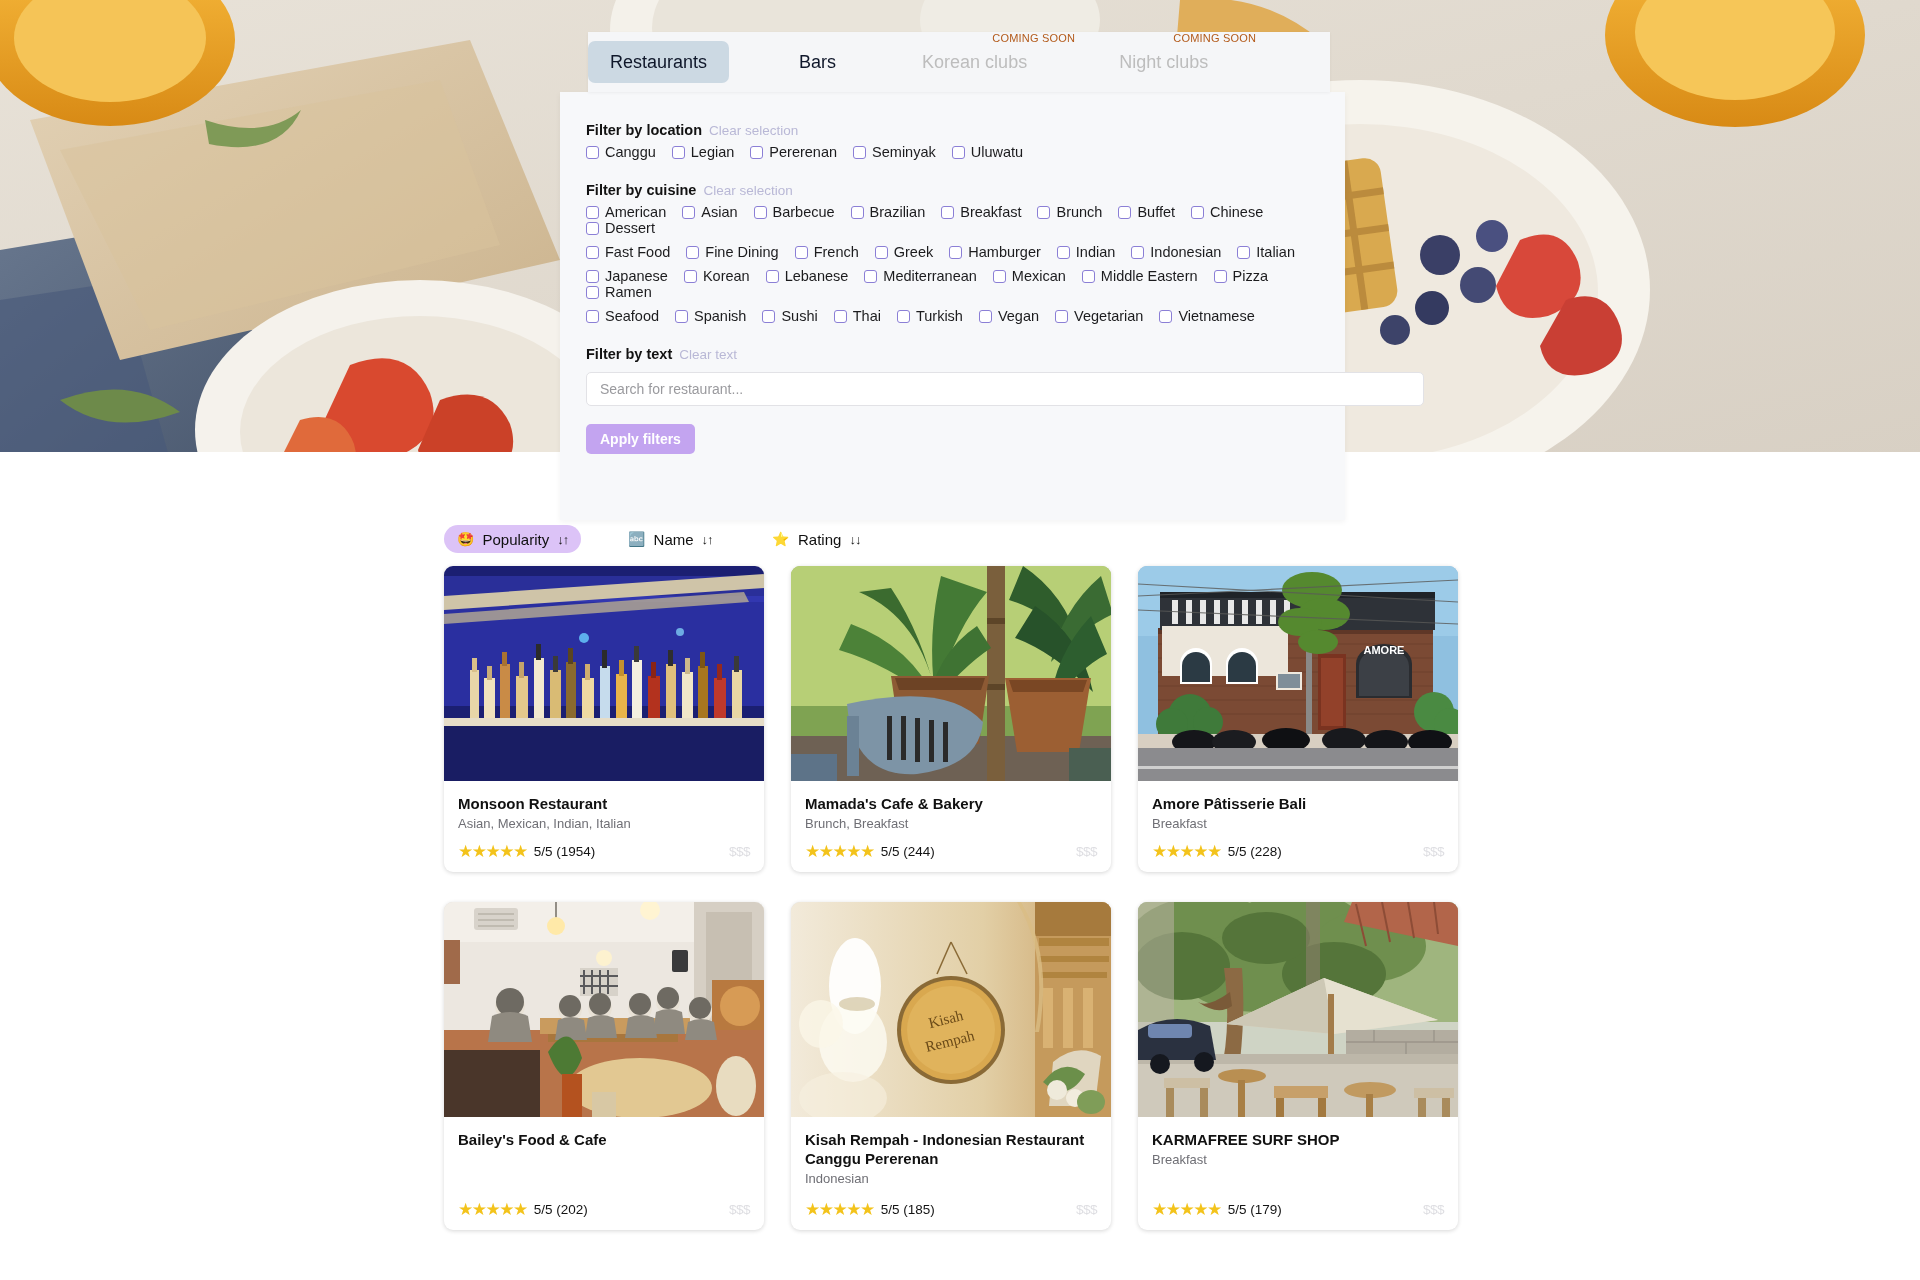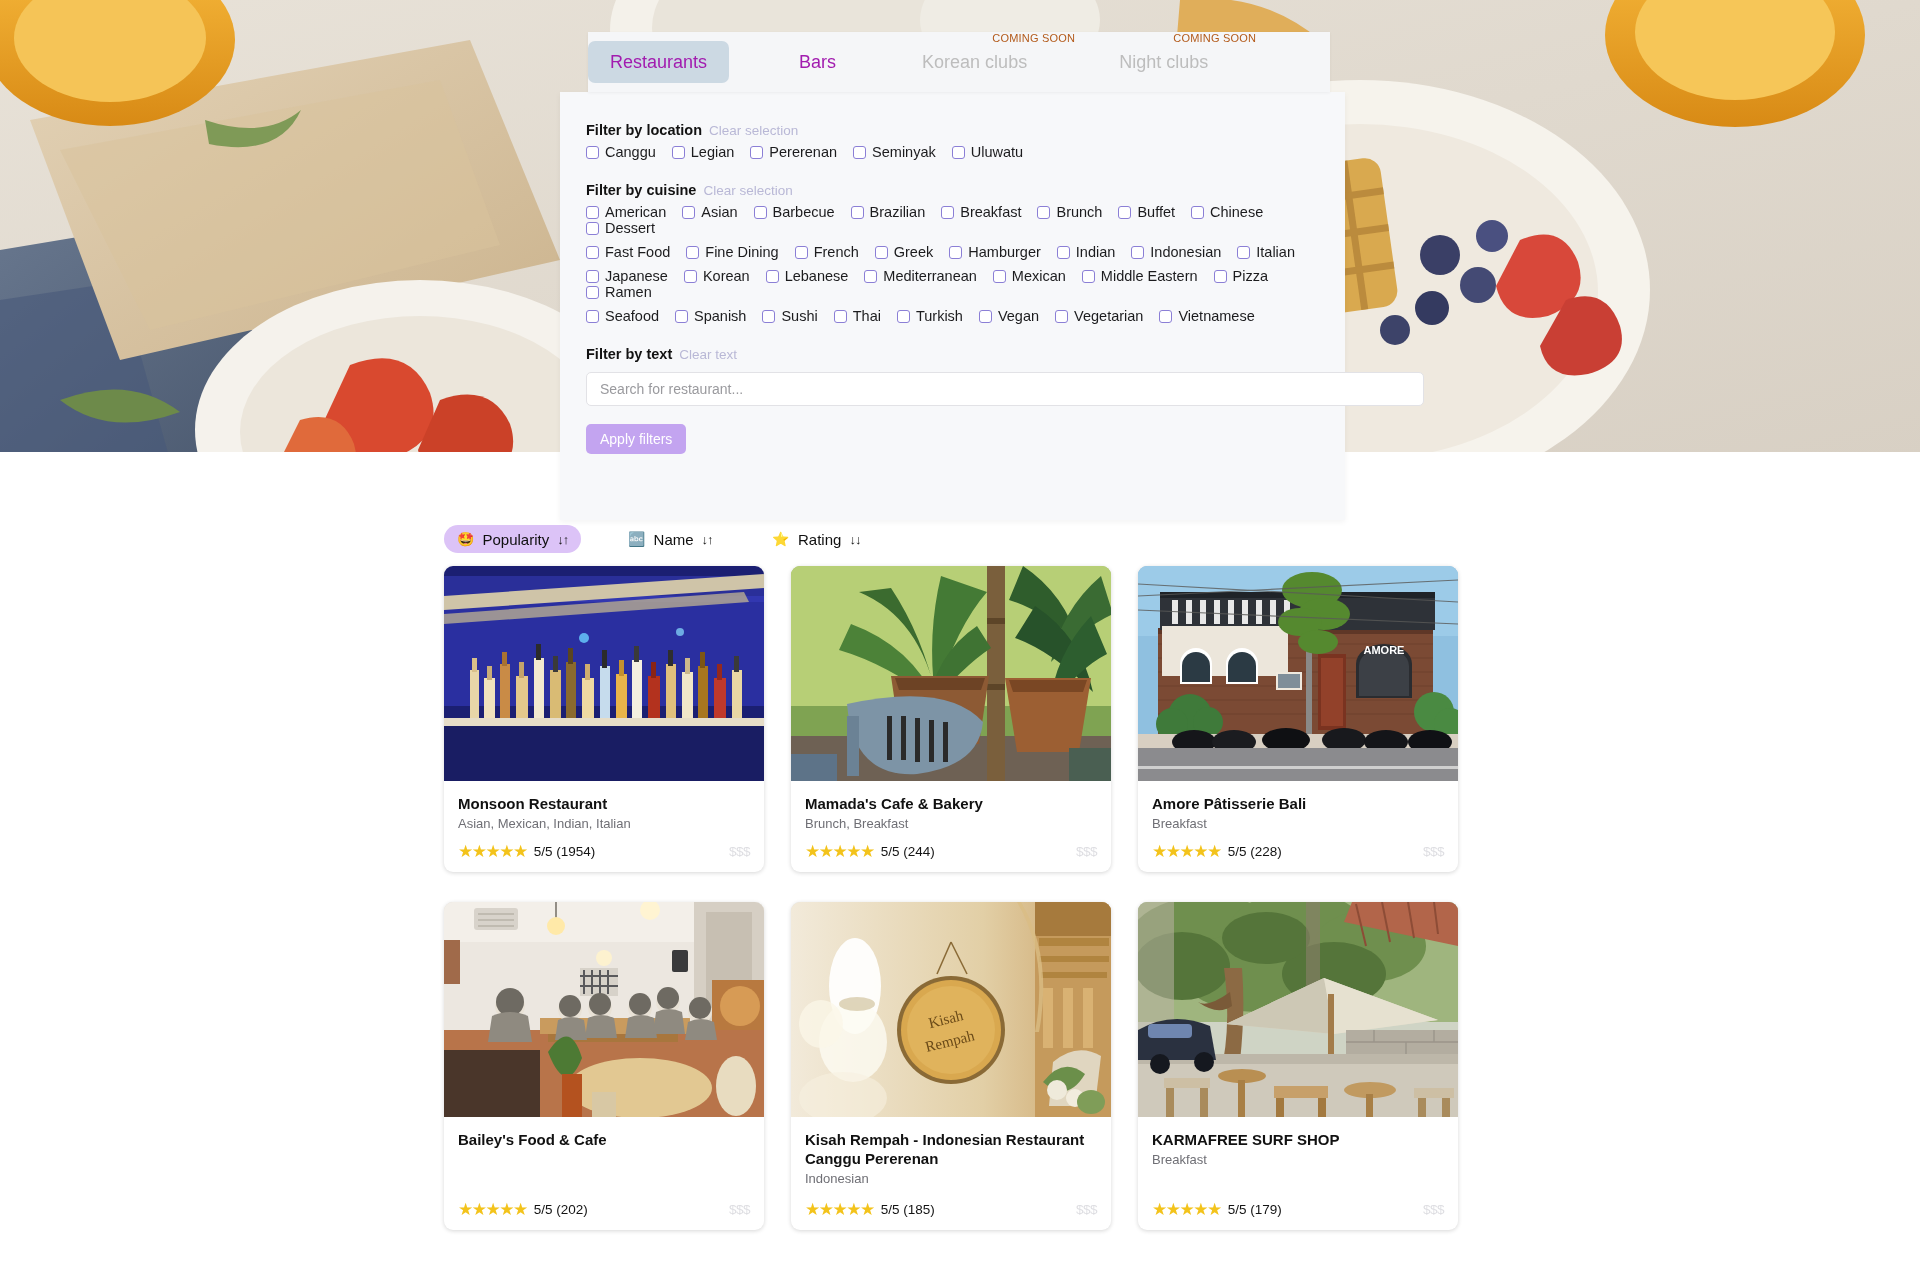--- a/index.html
+++ b/index.html
@@ -25,21 +25,21 @@
     position:absolute; left:588px; top:32px; width:742px; height:60px;
     background:#f5f6f8;
     display:flex; align-items:center;
     box-shadow:0 1px 3px rgba(0,0,0,.05);
     z-index:5;
   }
   .tab {
     position:relative;
     height:42px;
     display:flex; align-items:center; justify-content:center;
-    font-size:18px; color:#a21caf;
+    font-size:18px; color:#0f172a;
     border-radius:7px;
     padding:0 22px;
     cursor:pointer;
     white-space:nowrap;
   }
   .tab.active { background:#ccd9e3; }
   .tab.disabled { color:#bdbdbd; }
   .tab .soon {
     position:absolute; top:-9px; right:-26px;
     font-size:11px; font-weight:normal; letter-spacing:.2px;
@@ -100,21 +100,21 @@
     color:#333; background:transparent;
   }
   .searchbox input::placeholder { color:#9a9a9e; }
 
   .apply-btn {
     margin-top:18px;
     display:inline-flex; align-items:center; justify-content:center;
     height:30px; padding:0 14px;
     background:#c3a4f0; color:#ffffff;
     border:0; border-radius:5px;
-    font-size:14px; font-weight:normal;
+    font-size:14px; font-weight:bold;
     font-family:"Liberation Sans", sans-serif;
     cursor:pointer;
   }
 
   
   .sortbar {
     position:absolute; left:444px; top:525px;
     display:flex; align-items:center; gap:34px;
     z-index:3;
   }

